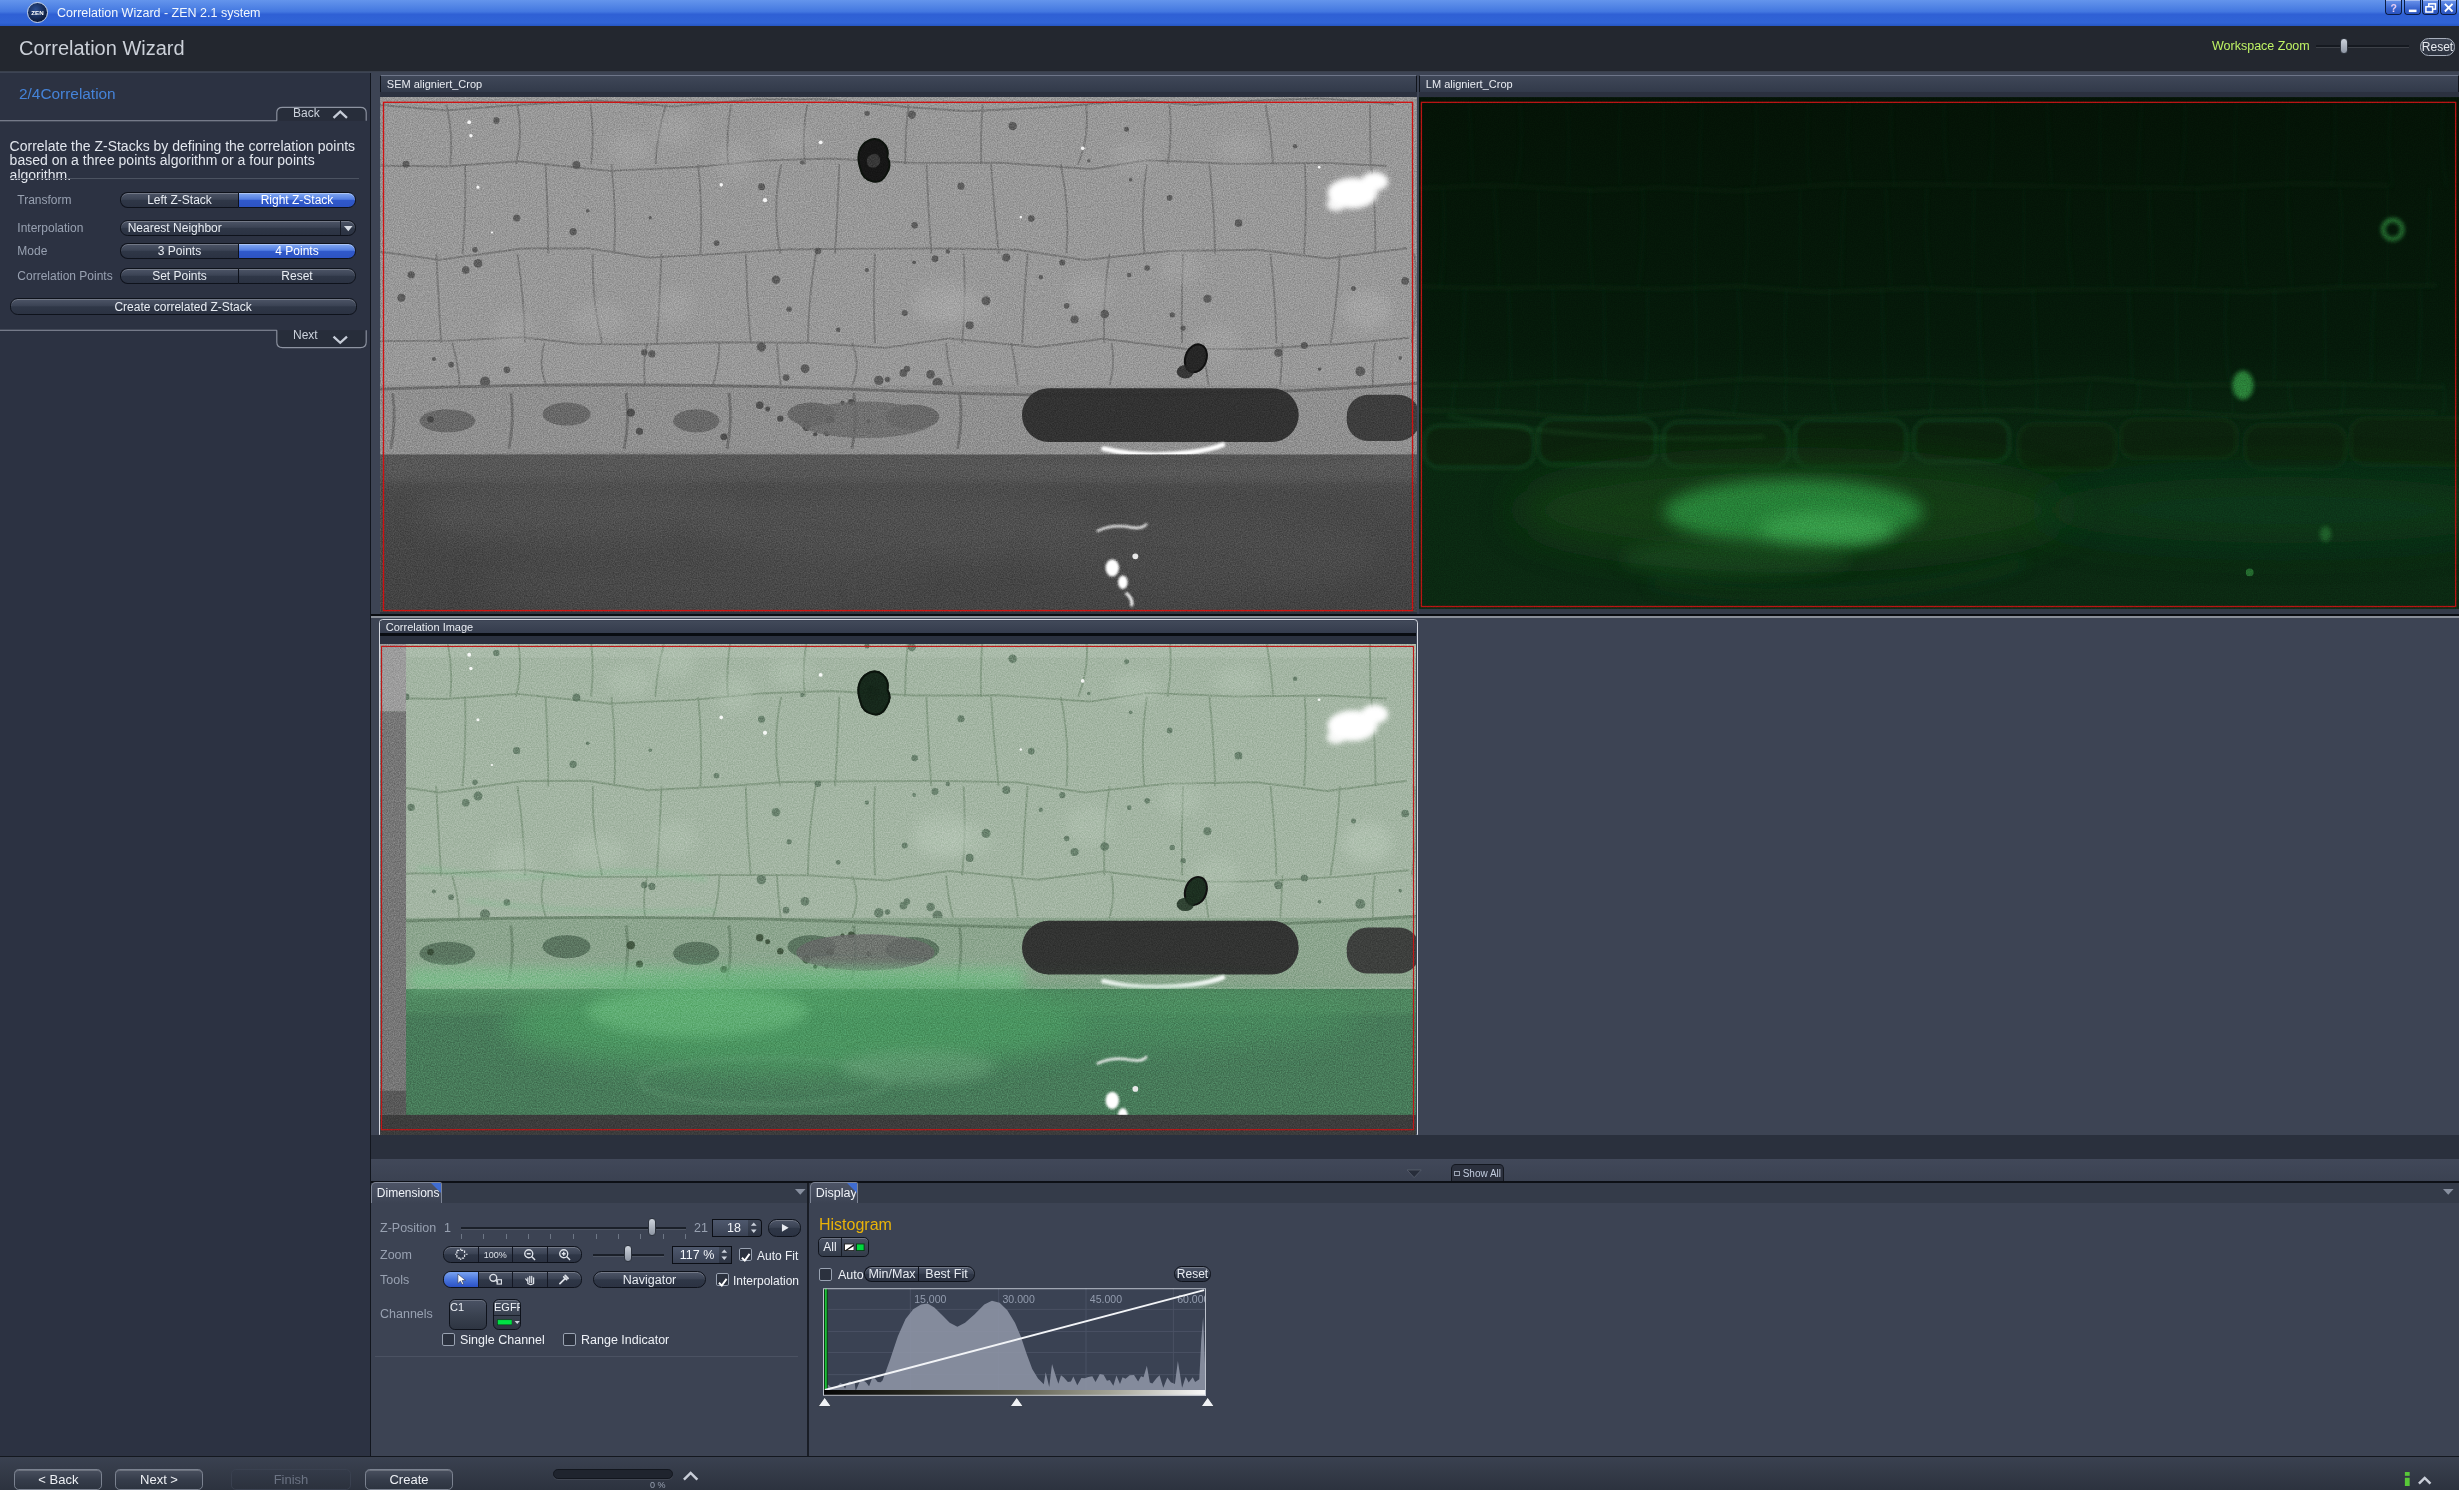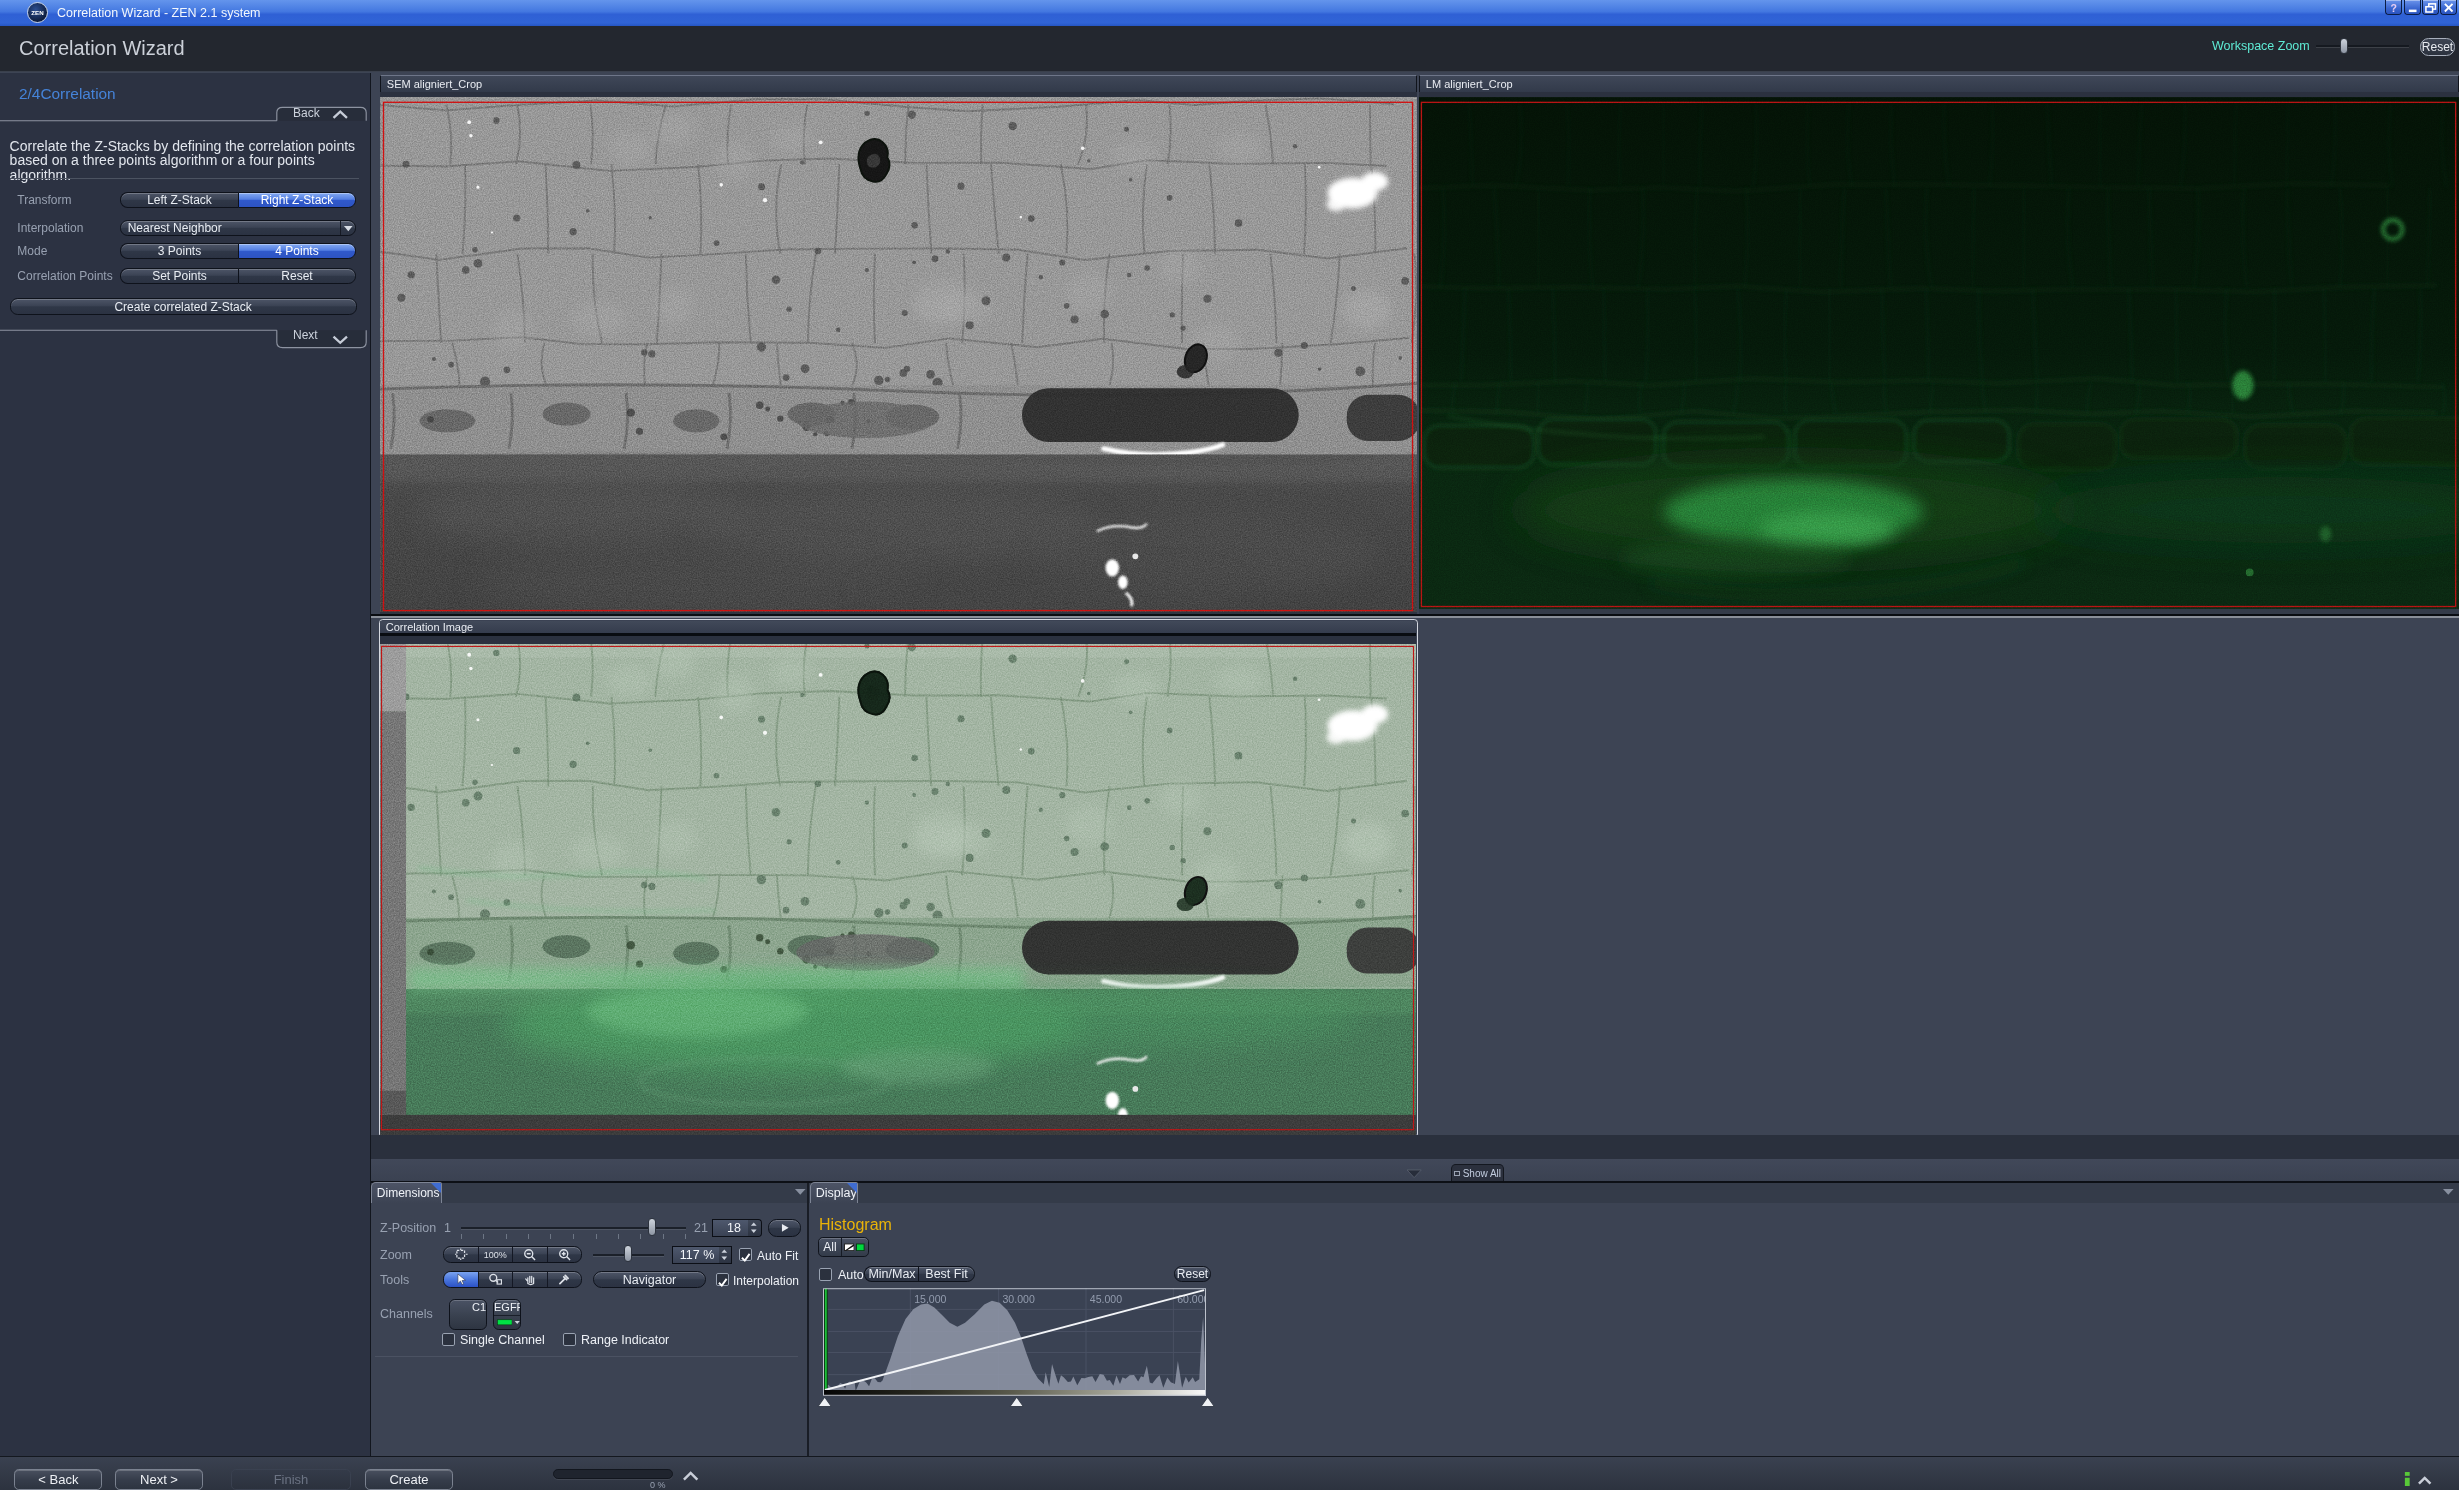--- a/index.html
+++ b/index.html
@@ -27,21 +27,21 @@
     </svg></div>
 <div class="a" style="left:2422px;top:0;width:17.3px;height:15.4px;border-radius:0 0 3.8px 3.8px;background:linear-gradient(180deg,#6b94ec,#3a66d0 60%,#2a53be);border:1px solid #0b1d45;border-top:none;box-shadow:inset 0 1px 0 rgba(255,255,255,.4)"><svg width="15.4" height="13.4" style="margin:0" viewBox="0 0 16 14">
       <rect x="6" y="3" width="7" height="5.5" fill="none" stroke="#fff" stroke-width="1.6"></rect>
       <rect x="3" y="6" width="7" height="5.5" fill="#3a66d0" stroke="#fff" stroke-width="1.6"></rect>
     </svg></div>
 <div class="a" style="left:2440px;top:0;width:17.3px;height:15.4px;border-radius:0 0 3.8px 3.8px;background:linear-gradient(180deg,#6b94ec,#3a66d0 60%,#2a53be);border:1px solid #0b1d45;border-top:none;box-shadow:inset 0 1px 0 rgba(255,255,255,.4)"><svg width="15.4" height="13.4" style="margin:0" viewBox="0 0 16 14">
       <path d="M4 3 L12 11 M12 3 L4 11" stroke="#fff" stroke-width="2"></path>
     </svg></div>
 <div class="a" style="left:0;top:26px;width:2459px;height:46px;background:#23272f;border-bottom:1px solid #3a404c">
     <div class="a" style="left:19px;top:10.6px;font-size:20px;color:#ccd1d9">Correlation Wizard</div>
-    <div class="a" style="left:2212px;top:13.4px;font-size:12.5px;color:#5eead4">Workspace Zoom</div>
+    <div class="a" style="left:2212px;top:13.4px;font-size:12.5px;color:#bef264">Workspace Zoom</div>
     <div class="a" style="left:2316px;top:19px;width:93px;height:1.9px;background:#151920;box-shadow:0 1px 0 rgba(255,255,255,.12)"></div>
     <div class="a" style="left:2340px;top:11.5px;width:7.7px;height:16.3px;border-radius:3.8px;background:linear-gradient(180deg,#cdd3dc,#8e96a4);border:1px solid #30363f"></div>
     <div class="a" style="left:2420px;top:11.5px;width:35px;height:18px;border:1.4px solid #a8afbc;border-radius:8.6px;background:linear-gradient(180deg,#3e4554,#2b313d);color:#e8ebf0;font-size:12px;display:flex;align-items:center;justify-content:center">Reset</div>
   </div>
 <div class="a" style="left:0;top:73px;width:371px;height:1383px;background:#2c3242;border-right:1.9px solid #12161e"></div>
 <div class="a" style="left:19px;top:85px;font-size:15.4px;color:#4583d8"><span>2/4</span><span style="margin-left:0">Correlation</span></div>
 <svg class="a" style="left:0;top:101px" width="371" height="250" viewBox="0 0 386 260">
     <path d="M 0 20.5 L 288 20.5 L 288 12 Q 288 6.5 294 6.5 L 375 6.5 Q 381 6.5 381 12 L 381 20.5" fill="#272d3a" stroke="none"></path>
     <path d="M 0 20.5 L 288 20.5 M 288 20.5 L 288 12 Q 288 6.5 294 6.5 L 375 6.5 Q 381 6.5 381 12 L 381 20.5" fill="none" stroke="#8d93a1" stroke-width="1.2"></path>
     <path d="M 0 238.5 L 288 238.5 L 288 251 Q 288 256.5 294 256.5 L 375 256.5 Q 381 256.5 381 251 L 381 238.5" fill="#272d3a"></path>
@@ -814,21 +814,21 @@
       </svg>
     </div>
   </div>
 <div class="a btn" style="left:593px;top:1271px;width:113px;height:17.3px;border-radius:8.6px;font-size:12.5px">Navigator</div>
 <div class="a cb" style="left:716px;top:1273px;width:13.4px;height:13.4px"><svg width="11.5" height="11.5" viewBox="0 0 12 12">
       <path d="M2 6 L5 9 L10 2" fill="none" stroke="#fff" stroke-width="2"></path>
     </svg></div>
 <div class="a wt" style="left:733px;top:1274px;font-size:12px">Interpolation</div>
 <div class="a lbl" style="left:380px;top:1307px">Channels</div>
 <div class="a" style="left:449px;top:1299px;width:38px;height:31px;border:1px solid #0e121b;border-radius:5.8px;background:linear-gradient(180deg,#4a5264,#39414f 55%,#2e3542);box-shadow:inset 0 1px 0 rgba(255,255,255,.2);overflow:hidden">
-    <div style="height:31px;color:#eef1f6;font-size:11px;line-height:15.4px;text-align:right;border-bottom:1px solid #1a1f29">C1</div>
+    <div style="height:31px;color:#eef1f6;font-size:11px;line-height:15.4px;text-align:left;border-bottom:1px solid #1a1f29">C1</div>
     <div style="display:flex;align-items:center;padding-left:2.9px;gap:1.9px;height:12.5px">
       <svg width="23" height="8.6" viewBox="0 0 23.2969 9">
         <rect x="0.5" y="0.5" width="23" height="8" fill="#fff" stroke="#222"></rect>
         <path d="M0.5 8.5 L23.5 0.5 L23.5 2 L2.5 8.5 Z" fill="#111"></path>
       </svg>
       <svg width="9.6" height="6.7" viewBox="0 0 9.70312 7">
         <path d="M1 1.5 L5 6 L9 1.5 Z" fill="#ccd2dc"></path>
       </svg>
     </div>
   </div>

